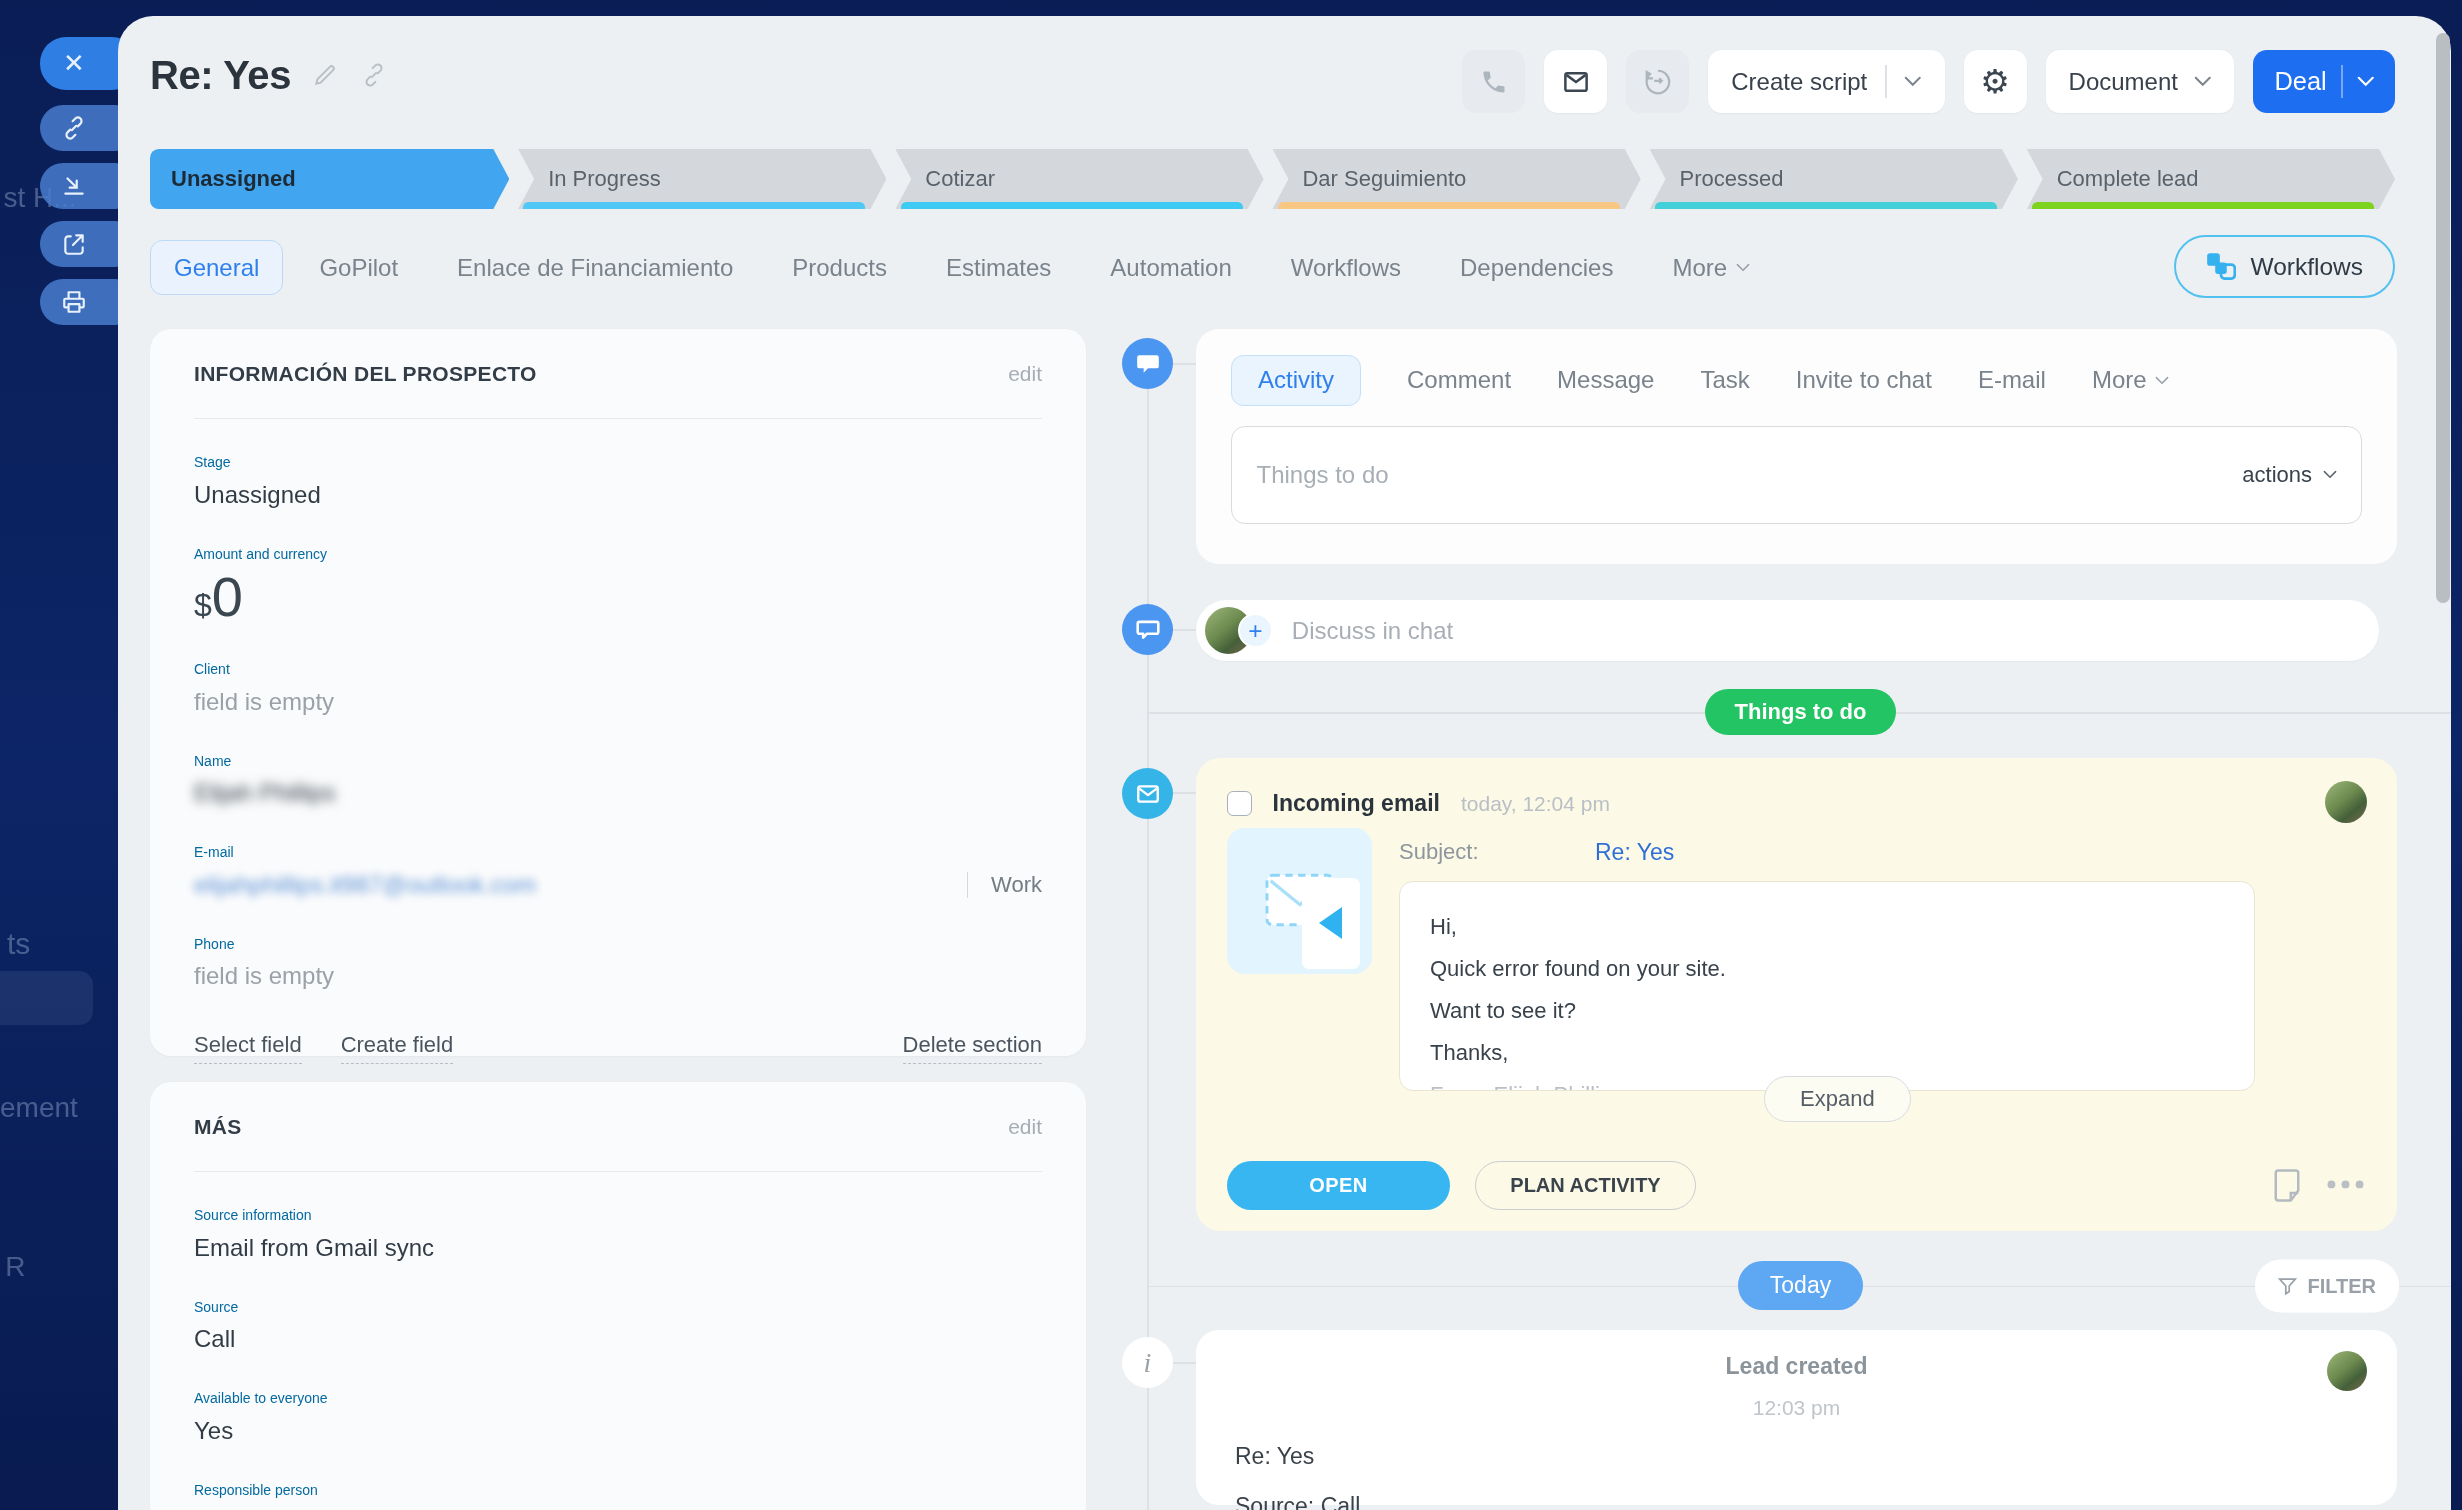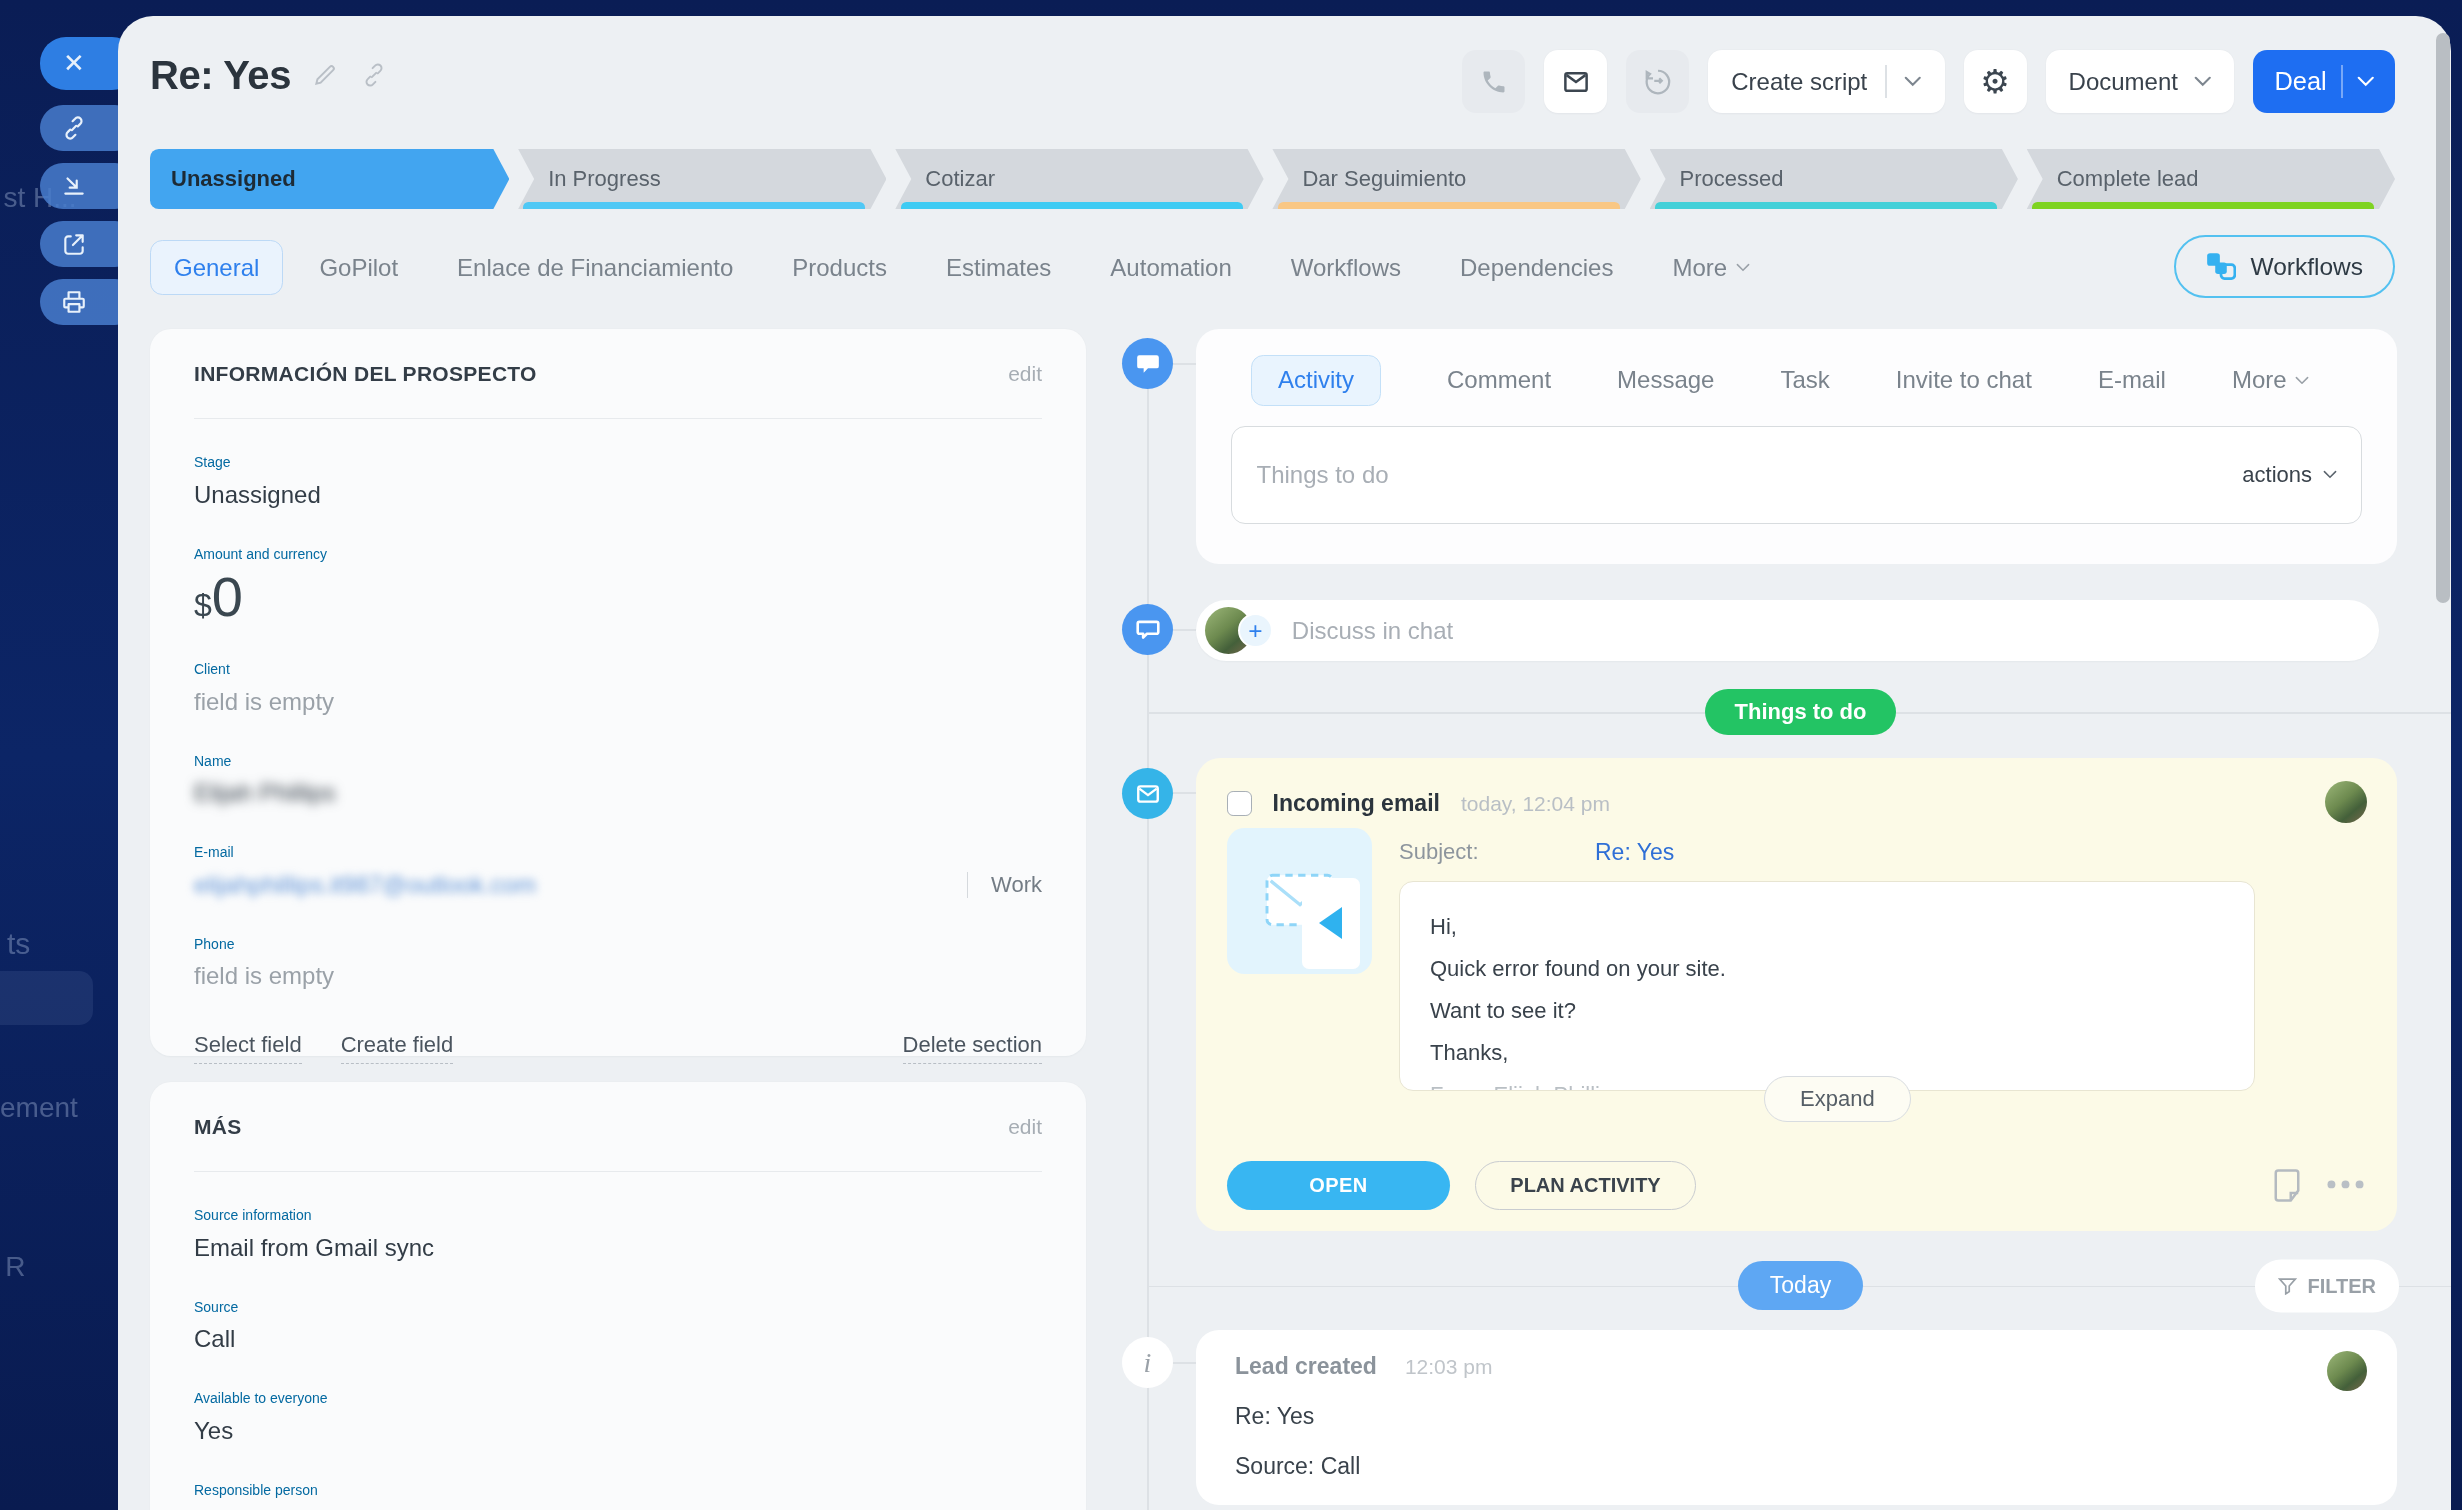--- a/index.html
+++ b/index.html
@@ -94,21 +94,21 @@
   .tl-icon { position:absolute; left:1004px; width:51px; height:51px; border-radius:50%;
     display:flex; align-items:center; justify-content:center; z-index:3; }
   .tl-blue { background:#4a96f0; }
   .tl-cyan { background:#35b4e8; }
   .tl-info { background:#ffffff; color:#9aa1a8; font-family:"Liberation Serif", serif; font-style:italic; font-size:28px; }
 
   
   .activity-card { position:absolute; left:1078px; top:313px; width:1201px; height:235px;
     background:#fdfdfe; border-radius:23px; padding:23px 35px; }
   .feed-tabs { display:flex; align-items:center; gap:46px; height:56px; }
-  .ftab { font-size:24px; color:#7a838c; display:flex; align-items:center; gap:8.8px;margin-left:20px; }
+  .ftab { font-size:24px; color:#7a838c; display:flex; align-items:center; gap:8.8px; }
   .ftab.active { color:#2f80ed; background:#e9f4fe; border:1.8px solid #c3e0f8; border-radius:12.3px; padding:10.5px 26px; }
   .todo-box { margin-top:17.5px; height:98px; background:#fff; border:1.8px solid #d8dcdf; border-radius:14px;
     display:flex; align-items:center; padding:0 24.5px; }
   .todo-input { flex:1; border:none; outline:none; font-size:24px; color:#3a434c; background:transparent;
     font-family:"Liberation Sans", sans-serif; }
   .todo-input::placeholder { color:#a8aeb5; }
   .actions-dd { display:flex; align-items:center; gap:10.5px; font-size:22px; color:#3a434c; }
 
   
   .discuss-card { position:absolute; left:1078px; top:584px; width:1183px; height:61px; background:#fff;
@@ -159,21 +159,21 @@
     display:flex; align-items:center; justify-content:center; }
   .plan-btn { position:absolute; left:279px; top:403px; width:221px; height:49px; border-radius:24.5px;
     border:1.8px solid #c9ccd0; color:#3a434c; font-size:20px; font-weight:bold;
     display:flex; align-items:center; justify-content:center; background:transparent; }
   .note-ic { position:absolute; right:95px; top:410px; color:#b4bac0; }
   .dots-ic { position:absolute; right:32px; top:422px; color:#b9bfc5; }
 
   
   .lead-card { position:absolute; left:1078px; top:1314px; width:1201px; height:175px;
     background:#fff; border-radius:23px; padding:23px 39px; }
-  .lc-head { display:flex; align-items:center; gap:28px; }
+  .lc-head { display:flex; align-items:center; gap:16px;flex-direction:column; }
   .lc-title { font-size:23px; font-weight:bold; color:#8b939b; }
   .lc-time { font-size:21px; color:#c0c5ca; }
   .lc-avatar { position:absolute; right:30px; top:21px; width:40px; height:40px; }
   .lc-line { font-size:23px; color:#39424b; margin-top:23px; }
 
   
   .scroll-thumb { position:absolute; left:2436px; top:33px; width:14px; height:570px;
     background:#b9bec3; border-radius:7px; z-index:4; }
 </style>
 </head>

